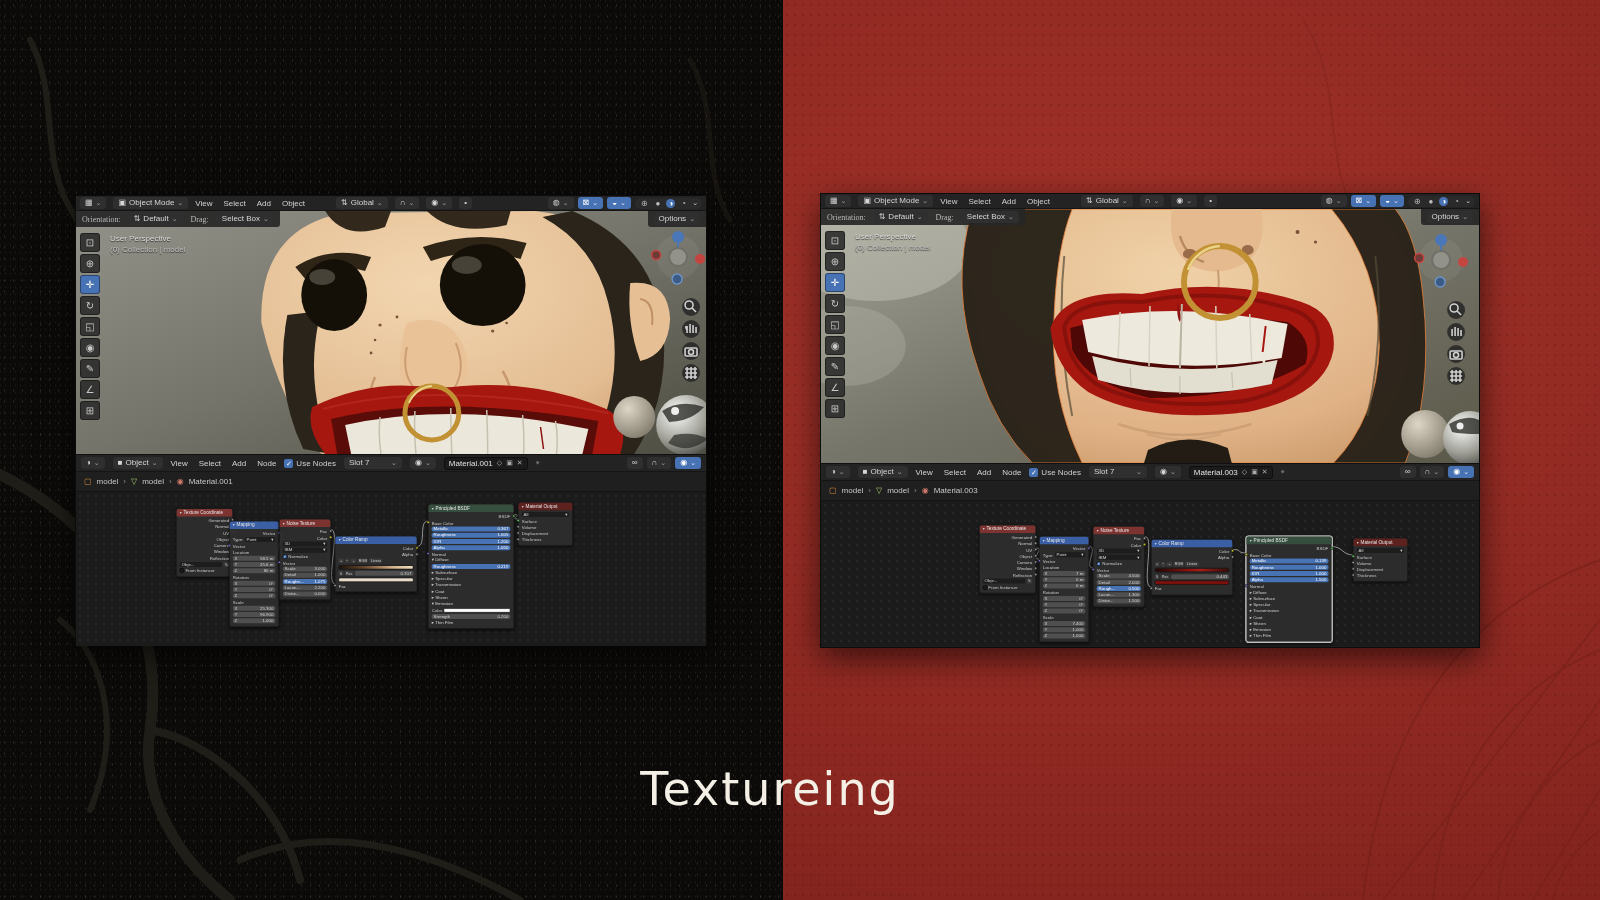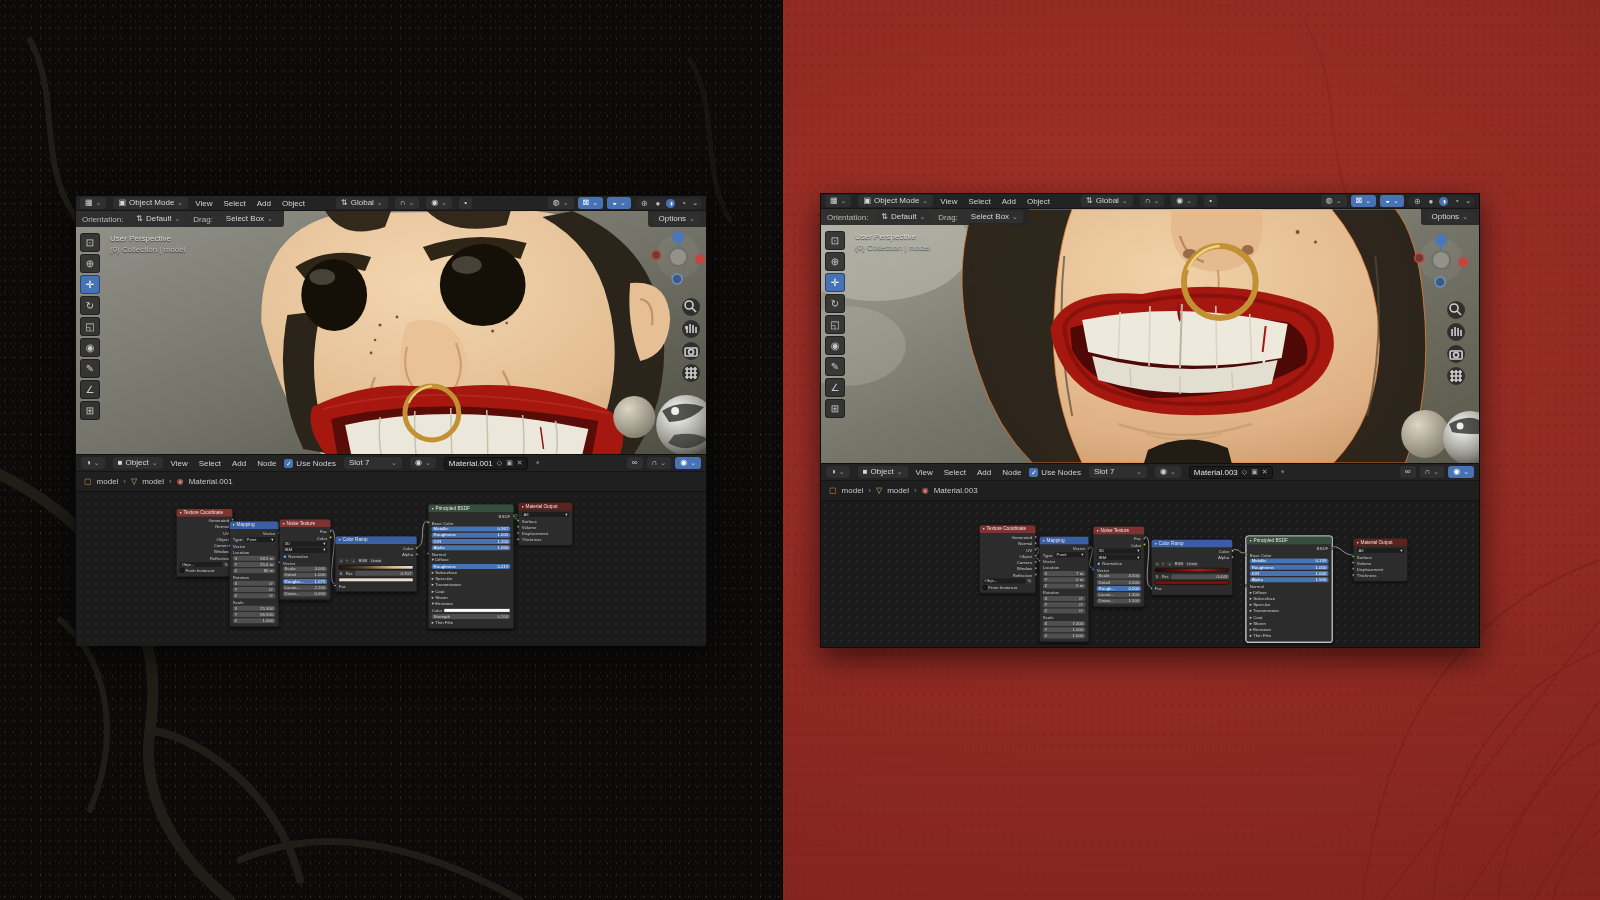--- a/index.html
+++ b/index.html
@@ -44,21 +44,21 @@
   .shadegrp b.act { background:var(--accent,#4772b3); color:#fff; }
 
   .viewport { position:relative; overflow:hidden; }
   .bwin-left  .viewport { height:243px; }
   .bwin-right .viewport { height:254px; }
   .vp-art { position:absolute; inset:0; width:100%; height:100%; }
 
   .toolsettings { position:absolute; left:0; top:0; height:16px; display:flex;
     align-items:center; gap:8px; background:rgba(38,38,38,.92); padding:0 6px;
     border-radius:0 0 3px 0; z-index:3; }
-  .toolsettings .lab { color:#b9b9b9; }
+  .toolsettings .lab { color:#b9b9b9;font-family:Liberation Serif, serif; }
   .opts { position:absolute; right:0; top:0; height:16px; display:flex; align-items:center;
     background:rgba(38,38,38,.92); padding:0 6px; border-radius:0 0 0 3px; z-index:3; }
 
   .vp-overlay { position:absolute; left:34px; top:22px; z-index:2; color:#dcdcdc;
     text-shadow:0 1px 1px rgba(0,0,0,.7); line-height:11px; font-size:8px; }
   .vp-overlay .dim { color:#bdbdbd; }
 
   .vtoolbar { position:absolute; left:4px; top:22px; display:flex; flex-direction:column;
     gap:2px; z-index:2; }
   .vtool { width:20px; height:19px; background:rgba(44,44,44,.9); border-radius:3px;
@@ -1346,13 +1346,14 @@
               <div class="nrow">
                 <i class="dot dl" style="background:#9a9a9a"></i>
                 <span>Thickness</span>
               </div>
             </div>
           </div>
         </div>
       </div>
   </section>
 
+  <div class="big-title">Textureing</div>
 </div>
 
 </body></html>

